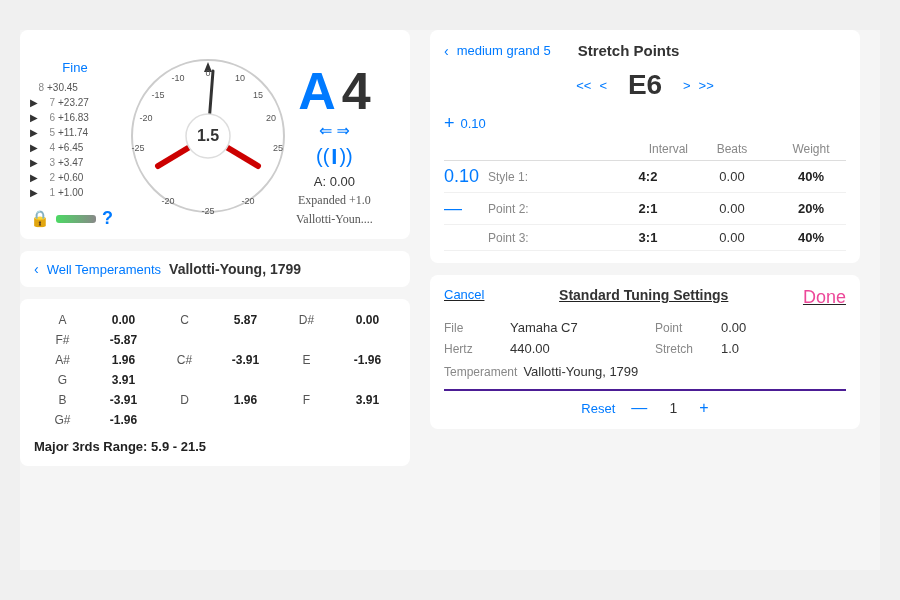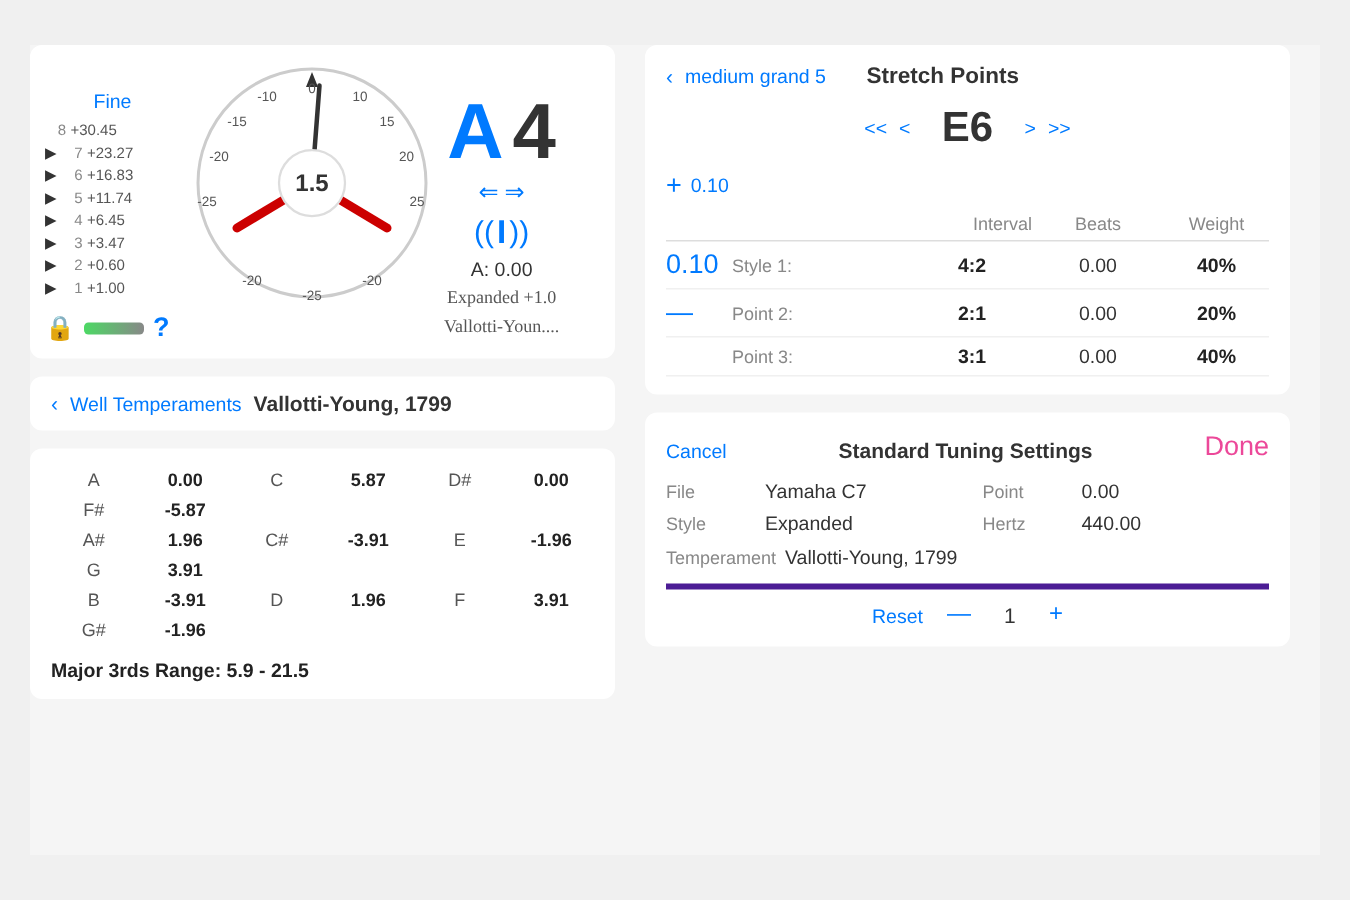--- a/index.html
+++ b/index.html
@@ -28,21 +28,21 @@
       display: flex;
       flex-direction: column;
       gap: 12px;
     }
     .tuner-section {
       background: white;
       border-radius: 8px;
       padding: 12px 10px 10px;
       display: flex;
       gap: 8px;
-      align-items: flex-start;
+      align-items: center;
     }
     .meter-column {
       display: flex;
       flex-direction: column;
       align-items: flex-start;
       width: 90px;
       padding-top: 18px;
     }
     .meter-label {
       color: #007aff;
@@ -318,23 +318,24 @@
       font-size: 13px;
     }
     
     .settings-section {
       background: white;
       border-radius: 8px;
       padding: 12px 14px;
     }
     .settings-header {
       display: flex;
-      align-items: flex-end;
+      align-items: flex-start;
       justify-content: space-between;
       margin-bottom: 12px;
+      text-decoration: underline;
     }
     .cancel-btn {
       color: #007aff;
       font-size: 13px;
       cursor: pointer;
     }
     .done-btn {
       color: #ec4899;
       font-size: 18px;
       cursor: pointer;
@@ -372,21 +373,21 @@
       font-size: 13px;
       margin-top: 2px;
     }
     .settings-footer {
       display: flex;
       align-items: center;
       justify-content: center;
       gap: 16px;
       margin-top: 10px;
       padding-top: 8px;
-      border-top: 4px solid #4c1d95;
+      border-top: 2px solid #4c1d95;
     }
     .reset-btn {
       color: #007aff;
       font-size: 13px;
       cursor: pointer;
     }
     .counter-btn {
       color: #007aff;
       font-size: 16px;
       cursor: pointer;
@@ -645,26 +646,26 @@
       <div class="settings-grid">
         <div class="setting-row">
           <span class="setting-key">File</span>
           <span class="setting-val">Yamaha C7</span>
         </div>
         <div class="setting-row">
           <span class="setting-key">Point</span>
           <span class="setting-val">0.00</span>
         </div>
         <div class="setting-row">
-          <span class="setting-key">Style</span>
-          <span class="setting-val">Expanded</span>
-        </div>
-        <div class="setting-row">
           <span class="setting-key">Hertz</span>
           <span class="setting-val">440.00</span>
+        </div>
+        <div class="setting-row">
+          <span class="setting-key">Stretch</span>
+          <span class="setting-val">1.0</span>
         </div>
       </div>
       <div class="temperament-row">
         <span class="setting-key">Temperament</span>
         <span class="setting-val">Vallotti-Young, 1799</span>
       </div>
       <div class="settings-footer">
         <span class="reset-btn">Reset</span>
         <span class="counter-btn">—</span>
         <span class="counter-val">1</span>

